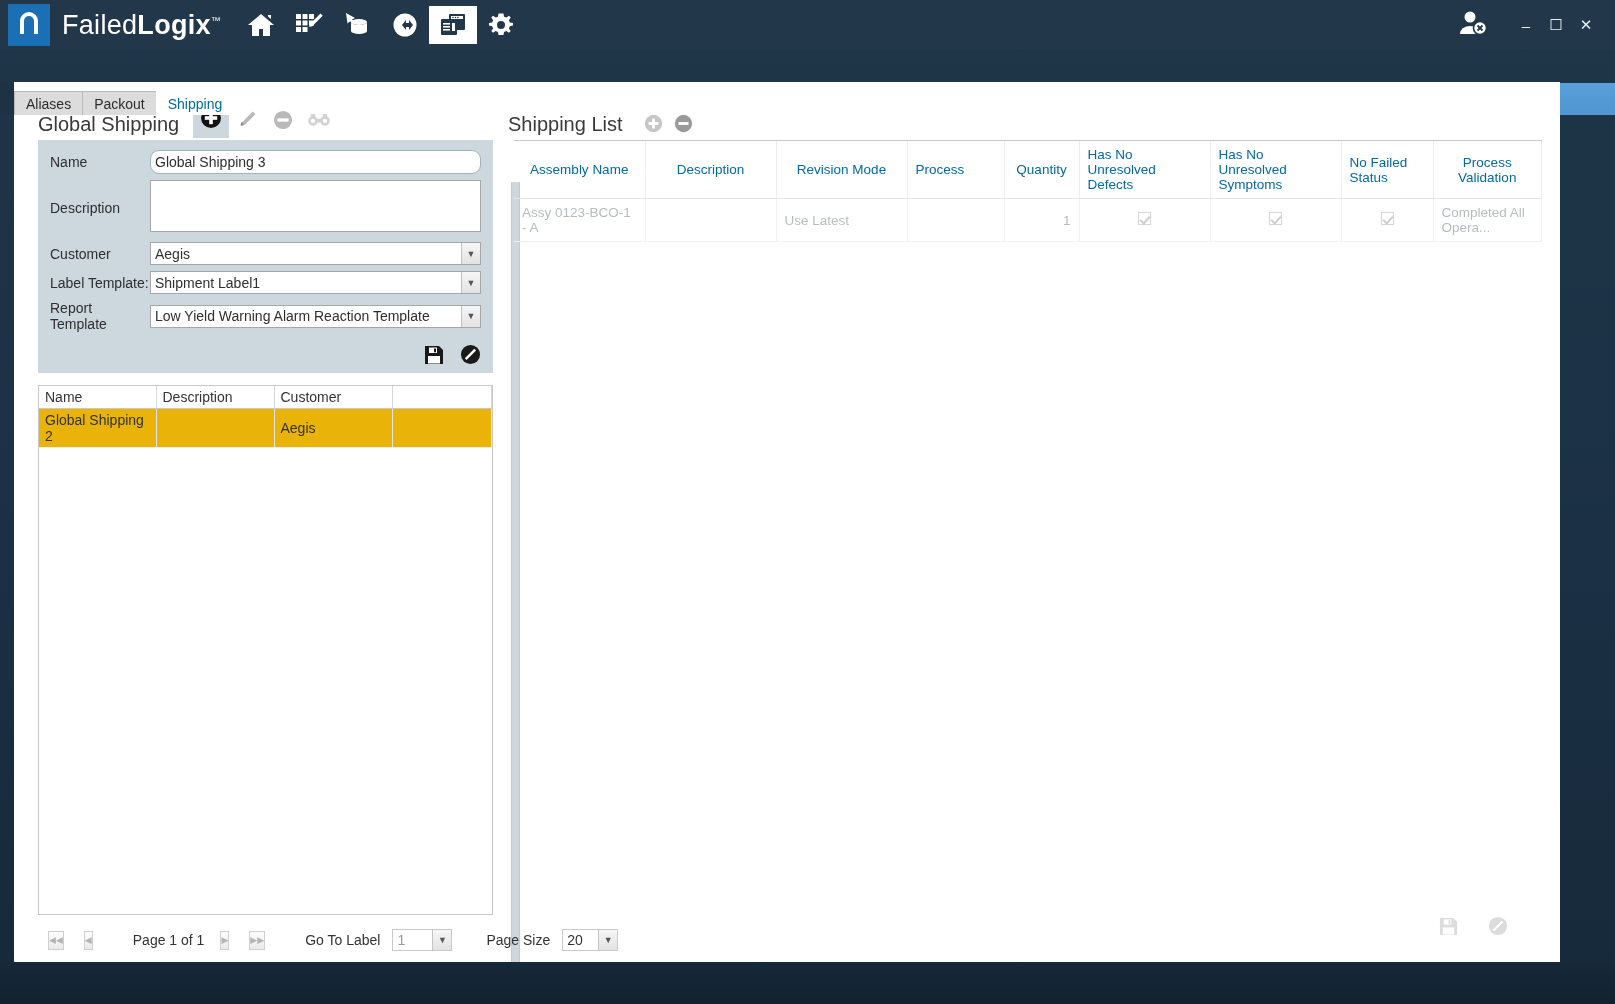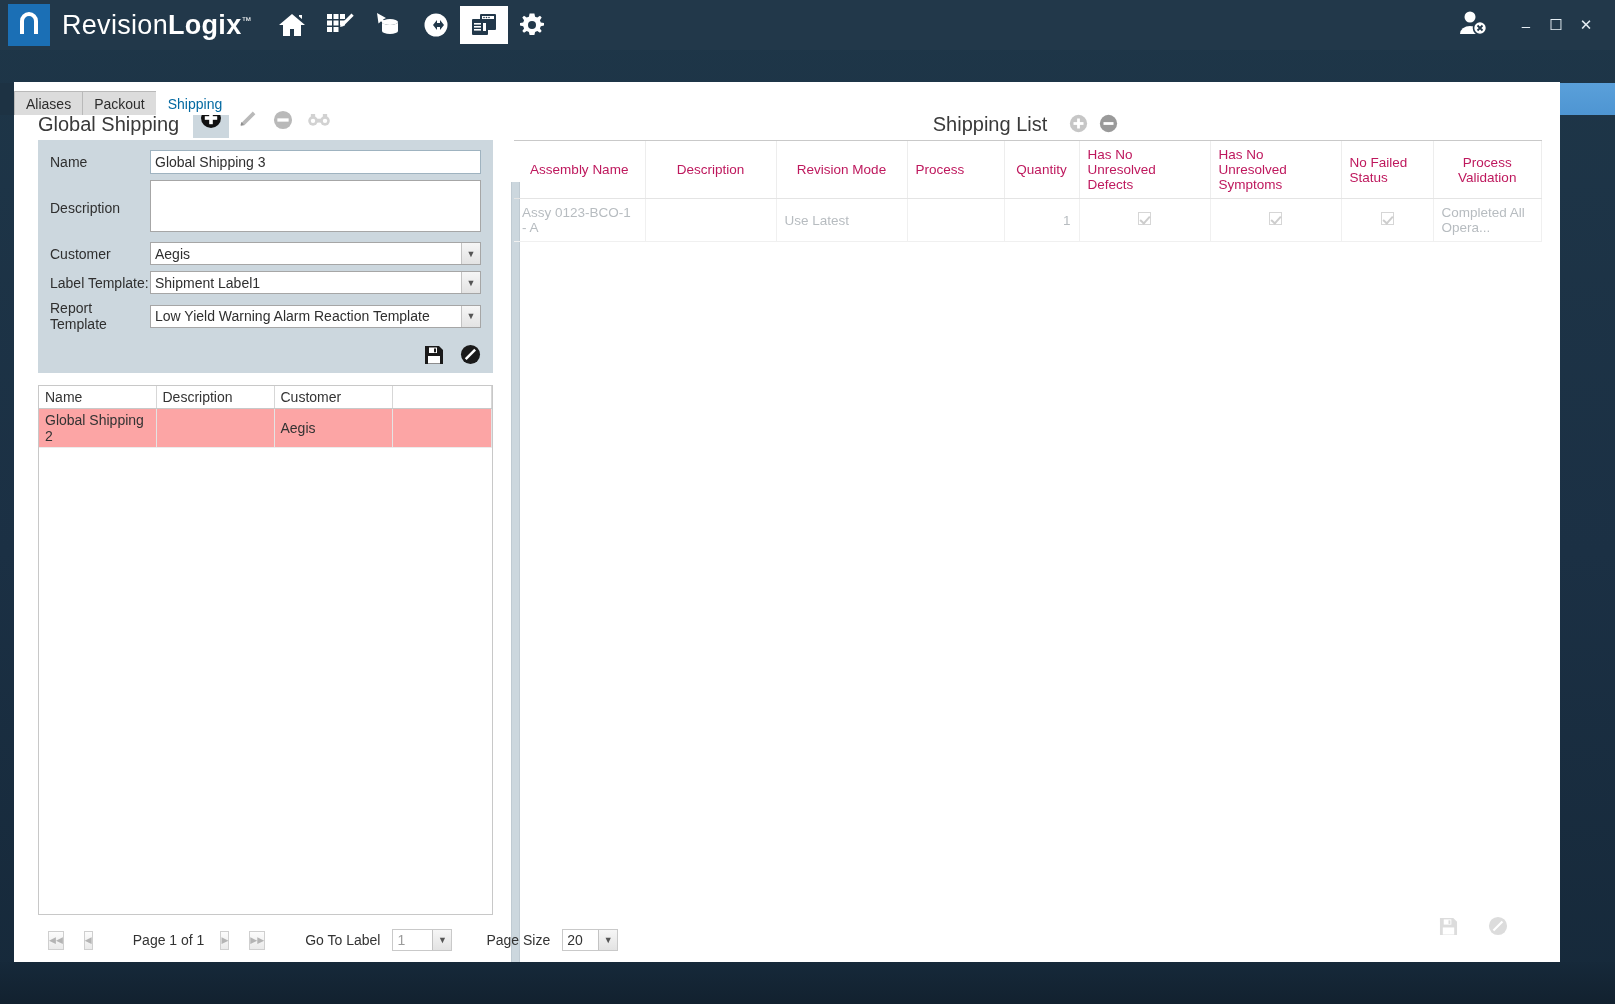--- a/index.html
+++ b/index.html
@@ -113,21 +113,21 @@
     width: 455px;
   }
   .frow { display:flex; align-items:center; margin-bottom: 6px; }
   .flabel { width: 100px; font-size: 14px; color:#2f2f2f; flex:none; }
   .fctl { flex: 1; }
   input.txt {
     width: 100%; height: 24px; font-size: 14px; padding: 2px 4px;
     border: 1px solid #9fb3c0; background: #ffffff; color: #2f2f2f;
     font-family: "Liberation Sans", sans-serif;
   }
-  input.txt.selected-text { background:#ffffff; }
+  input.txt.selected-text { background:#ffffff;border-radius:9px; }
   input.txt.selected-text::selection { background:#b3d4f0; }
   .selwrap { position: relative; width: 100%; }
   .selwrap input {
     width: 100%; height: 23px; font-size: 14px; padding: 2px 20px 2px 4px;
     border: 1px solid #a6a6a6; background:#ffffff; color:#2f2f2f;
     font-family: "Liberation Sans", sans-serif;
   }
   .selarrow {
     position:absolute; right: 1px; top: 1px; width: 19px; height: 21px;
     background: linear-gradient(180deg,#f6f6f6,#e3e3e3);
@@ -152,21 +152,21 @@
   .lgrid table { width:100%; border-collapse: collapse; }
   .lgrid th {
     text-align:left; font-weight:400; color:#333; font-size:14px;
     padding: 3px 6px; border-right: 1px solid #d7d7d7; border-bottom:1px solid #c8c8c8;
     background: #ffffff;
   }
   .lgrid td {
     padding: 3px 6px; border-right: 1px solid #e4e4e4; border-bottom:1px solid #ececec;
     height: 21px;
   }
-  .lgrid tr.alt td { background:#fca5a5; }
+  .lgrid tr.alt td { background:#eab308; }
 
   .pager { display:flex; align-items:center; height: 34px; margin-top: 8px; font-size: 14px; color:#333; }
   .pgbtn {
     width: 19px; height: 19px; margin: 0 10px;
     background: linear-gradient(180deg,#fcfcfc,#eaeaea);
     border: 1px solid #cfcfcf;
     display:flex; align-items:center; justify-content:center;
     color:#b4b4b4; font-size: 9px; cursor:pointer;
   }
   .pgtext { margin: 0 6px; white-space: nowrap; padding-left: 24px; }
@@ -180,31 +180,31 @@
 
   
   #splitter {
     position:absolute; left: 497px; top: 100px; width: 9px; height: 780px;
     background: #ccd7de; border-left:1px solid #bfcad2; border-right:1px solid #bfcad2;
     cursor: col-resize;
   }
 
   
   #rightpane { position:absolute; left: 494px; top: 14px; width: 1040px; height: 860px; }
-  #rightpane .pane-title-row { height: 42px; justify-content: center; }
+  #rightpane .pane-title-row { height: 42px; }
   .rtoolbar { display:flex; align-items:center; margin-left: 16px; }
   .rtbtn { width: 30px; height: 30px; display:flex; align-items:center; justify-content:center; cursor:pointer; }
 
   .rgrid-wrap {
     margin-top: 2px; margin-left: 6px; width: 1028px; height: 765px;
     border-top: 1px solid #c9c9c9;
   }
   .rgrid { width: 100%; border-collapse: collapse; table-layout: fixed; }
   .rgrid th {
-    font-weight: 400; font-size: 13.5px; color: #be185d;
+    font-weight: 400; font-size: 13.5px; color: #0369a1;
     padding: 6px 8px; height: 42px;
     border-right: 1px solid #ededed; border-bottom: 1px solid #e4e4e4;
     vertical-align: middle; text-align: center;
   }
   .rgrid th.ltext { text-align: left; }
   .rgrid td {
     font-size: 13.5px; color:#b7bcc0; padding: 6px 8px; height: 30px;
     border-right: 1px solid #f0f0f0; border-bottom: 1px solid #f0f0f0;
   }
   .rgrid td.num { text-align: right; }
@@ -233,21 +233,21 @@
 
   <div id="titlebar">
 
     <div id="logo-square">
       <svg width="26" height="26" viewBox="0 0 26 26" aria-hidden="true">
         <path d="M4 22 V9 a9 9 0 0 1 18 0 V22 h-4 V9 a5 5 0 0 0 -10 0 V22 Z" fill="#ffffff"></path>
       </svg>
     </div>
 
     <div id="brand">
-      <span class="light">Revision</span><span class="bold">Logix</span><span class="tm">™</span>
+      <span class="light">Failed</span><span class="bold">Logix</span><span class="tm">™</span>
     </div>
 
     <div id="navicons">
 
       <div class="navicon">
         <svg width="28" height="26" viewBox="0 0 28 26">
             <path d="M14 2 L27 13 h-4 v11 h-7 v-7 h-4 v7 h-7 V13 h-4 Z M21 3 h3 v4 l-3 -2.6 Z"></path>
           </svg>
       </div>
 

